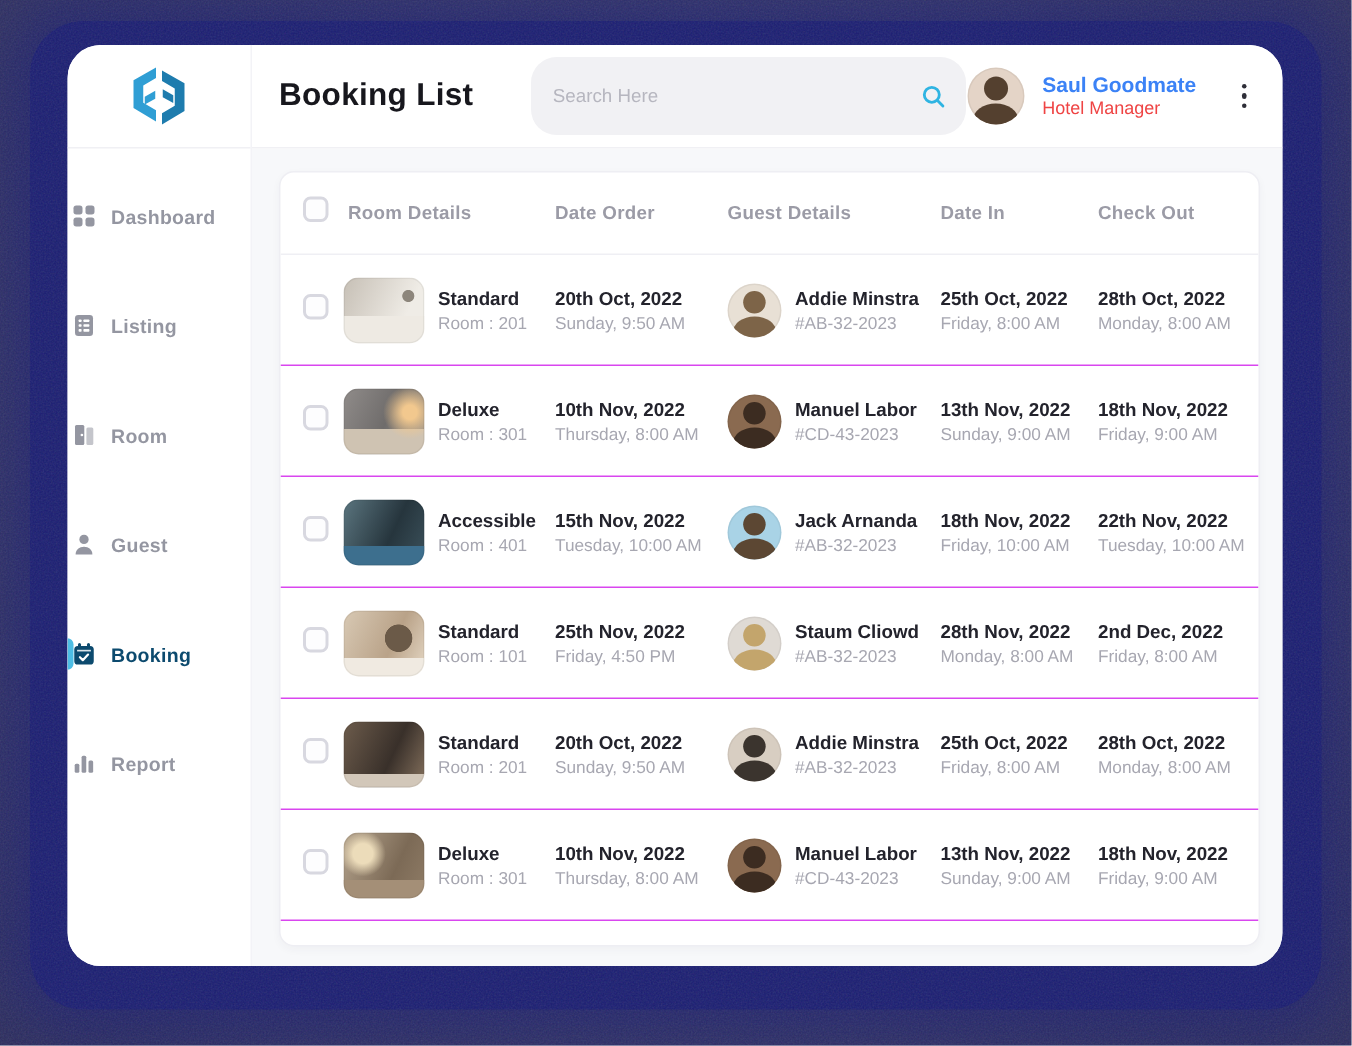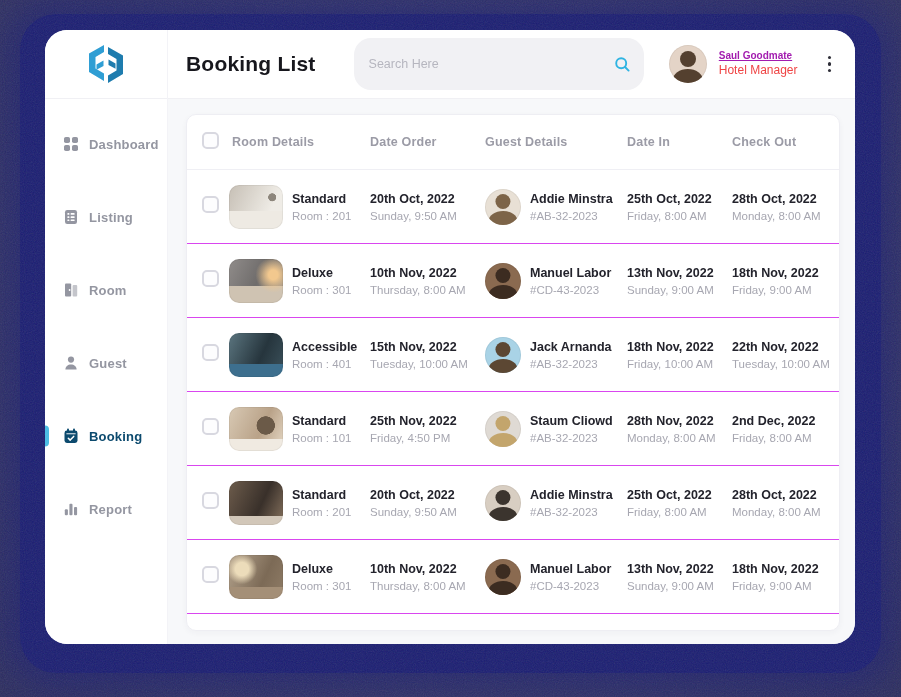--- a/index.html
+++ b/index.html
@@ -18,38 +18,38 @@
   }
   
   .window{
     position:absolute;left:45px;top:30px;width:810px;height:614px;z-index:3;
     background:#ffffff;border-radius:22px;overflow:hidden;display:flex;
   }
   
   .sidebar{width:122px;min-width:122px;background:#fff;border-right:1px solid #f3f3f7;display:flex;flex-direction:column;}
   .logo-box{height:68px;display:flex;align-items:center;justify-content:center;border-bottom:1px solid #f0f0f4;}
   .nav{padding-top:25px;display:flex;flex-direction:column;gap:33px;}
-  .nav-item{position:relative;height:40px;display:flex;align-items:center;gap:10px;padding-left:17px;
+  .nav-item{position:relative;height:40px;display:flex;align-items:center;gap:10px;padding-left:2px;
     color:#9496a1;font-size:13px;font-weight:700;cursor:pointer;letter-spacing:.2px;}
   .nav-item .ic{width:17px;height:17px;display:flex;align-items:center;justify-content:center;}
   .nav-item.active{color:#0c4a6e;}
   .active-bar{position:absolute;left:0;top:50%;transform:translateY(-50%);width:4px;height:21px;
     border-radius:0 4px 4px 0;background:#4dbde4;}
   
   .rightcol{flex:1;display:flex;flex-direction:column;min-width:0;}
   .topbar{height:68px;min-height:68px;background:#fff;border-bottom:1px solid #f0f0f4;
     display:flex;align-items:center;padding:0 14px 0 18px;}
   .page-title{font-size:21px;font-weight:800;color:#17171d;letter-spacing:.2px;}
   .search{margin-left:38px;width:264px;height:52px;background:#f1f1f4;border-radius:17px;
     display:flex;align-items:center;padding:0 13px;}
   .search input{flex:1;border:none;outline:none;background:transparent;font-family:"Liberation Sans",sans-serif;
     font-size:12.5px;color:#55555e;}
   .search input::placeholder{color:#b6b6bf;}
   .profile{margin-left:auto;display:flex;align-items:center;gap:12px;}
-  .p-name{font-size:10px;font-weight:800;color:#a21caf;line-height:1.25;text-decoration:underline;}
+  .p-name{font-size:14px;font-weight:800;color:#3b82f6;line-height:1.25;}
   .p-role{font-size:12px;color:#ef4444;line-height:1.25;}
   .kebab{margin-left:14px;margin-right:6px;display:flex;flex-direction:column;gap:3px;cursor:pointer;padding:4px;}
   .kebab i{width:3.5px;height:3.5px;border-radius:50%;background:#2e2e38;}
   
   .content{flex:1;background:#f7f8fa;padding:15px 15px 22px 18px;}
   .card{background:#fff;border:1px solid #eeeef3;border-radius:10px;box-shadow:0 2px 6px rgba(40,40,80,.04);overflow:hidden;}
   .tgrid{display:grid;grid-template-columns:27px 63px 78px 115px 45px 97px 105px 1fr;align-items:center;padding-left:15px;}
   .thead{height:54px;border-bottom:1px solid #efeff4;}
   .th{font-size:12.5px;font-weight:700;color:#9b9ba6;letter-spacing:.2px;}
   .row{height:73px;border-bottom:1px solid #d946ef;}

